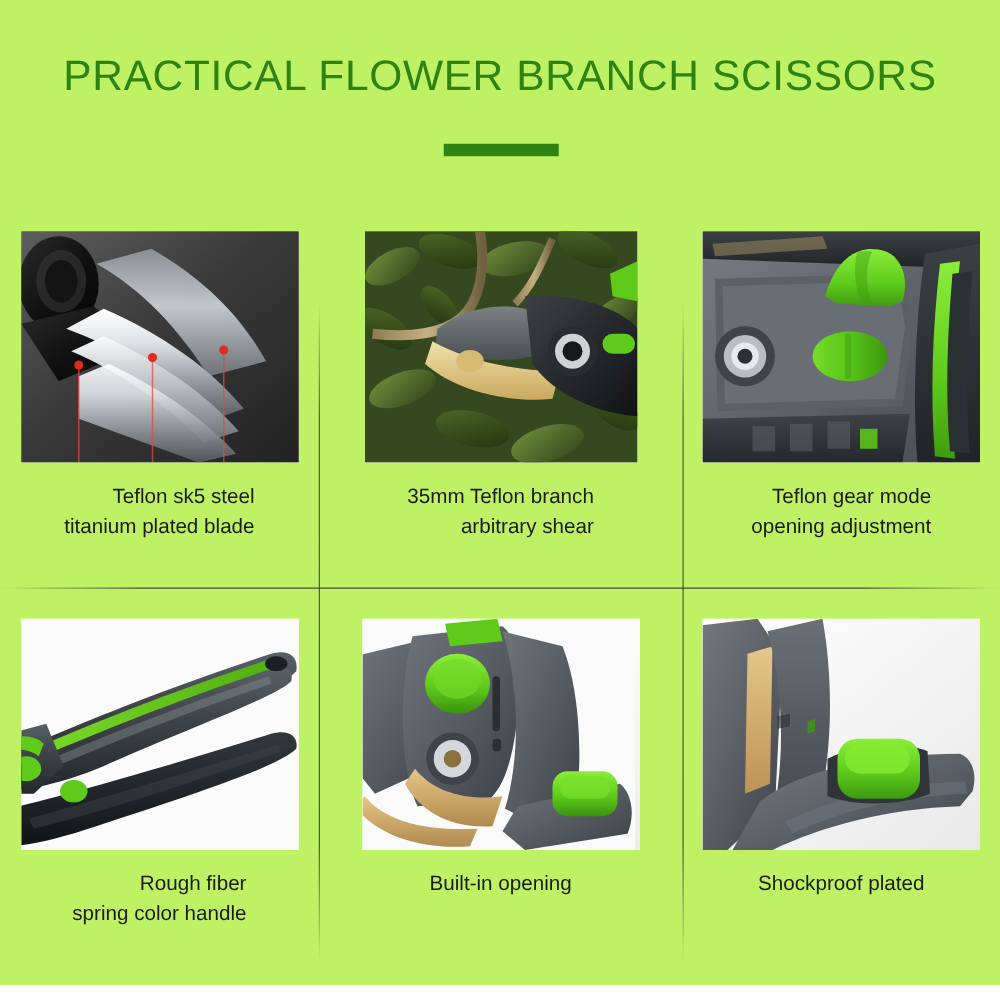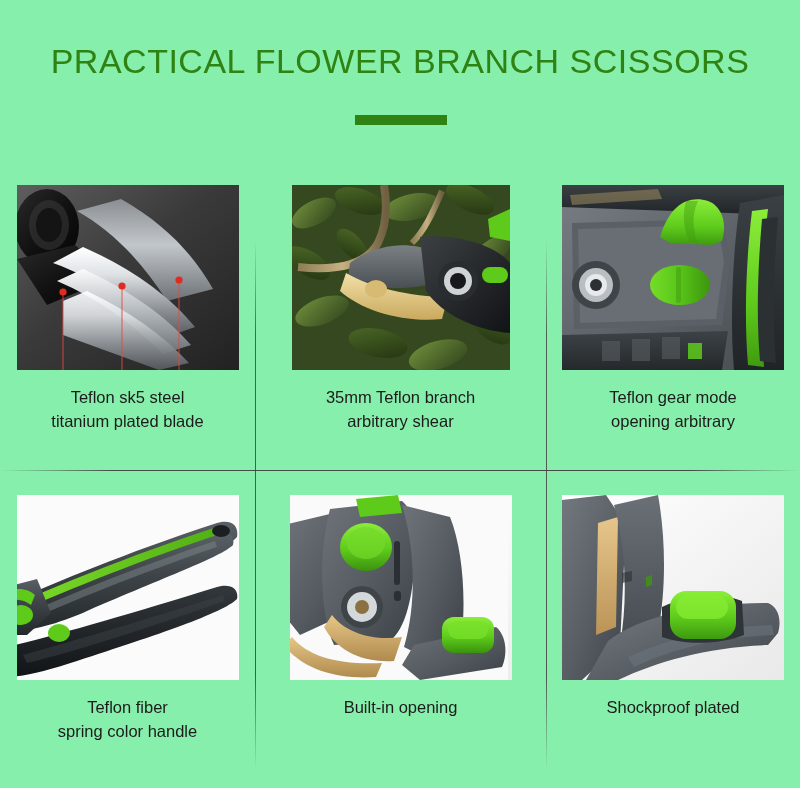--- a/index.html
+++ b/index.html
@@ -10,21 +10,21 @@
     width: 800px;
     height: 800px;
     background: #ffffff;
     font-family: "Liberation Sans", sans-serif;
     overflow: hidden;
   }
   .page {
     position: relative;
     width: 800px;
     height: 788px;
-    background: #86efac;
+    background: #bef264;
   }
 
   
   .header {
     position: absolute;
     top: 0; left: 0;
     width: 800px;
     height: 150px;
   }
   .page-title {
@@ -71,21 +71,21 @@
     position: relative;
     width: 222px;
     height: 185px;
     margin-top: 25px;
     overflow: hidden;
     background: #ffffff;
   }
   .cell-2 .thumb { width: 218px; }
   .caption {
     margin-top: 16px;
-    text-align: center;
+    text-align: right;
     font-size: 16.5px;
     line-height: 1.45;
     color: #1b1b1b;
     font-family: "Liberation Sans", sans-serif;
   }
 
   
   .divider-v {
     position: absolute;
     width: 1px;
@@ -321,21 +321,21 @@
             <path d="M0 150 L166 146 L160 185 L0 185 Z" fill="url(#darkG)" opacity="0.92"></path>
             <rect x="40" y="156" width="18" height="20" fill="#585e63" opacity="0.6"></rect>
             <rect x="70" y="154" width="18" height="22" fill="#585e63" opacity="0.6"></rect>
             <rect x="100" y="152" width="18" height="22" fill="#585e63" opacity="0.6"></rect>
             <rect x="126" y="158" width="14" height="16" fill="#5ecb1b" opacity="0.85"></rect>
           </svg>
         </div>
       </div>
       <div class="caption">
         <div>Teflon gear mode</div>
-        <div>opening arbitrary</div>
+        <div>opening adjustment</div>
       </div>
     </div>
 
     <div class="cell cell-4">
       <div class="thumb">
         <div class="art art-white">
           <svg width="222" height="185" viewBox="0 0 222 185">
             <defs>
               <linearGradient id="handleG" x1="0" y1="0" x2="0" y2="1">
                 <stop offset="0%" stop-color="#5a6166"></stop>
@@ -366,21 +366,21 @@
             <path d="M-10 92 L20 84 L34 118 L10 140 L-10 140 Z" fill="url(#handleG)"></path>
             <ellipse cx="4" cy="120" rx="12" ry="10" fill="#5ecb1b"></ellipse>
             <ellipse cx="42" cy="138" rx="11" ry="9" fill="#5ecb1b"></ellipse>
             <path d="M-10 96 C2 92 12 94 18 100 L14 110 C6 104 -2 104 -10 106 Z" fill="#5ecb1b"></path>
 
             <ellipse cx="204" cy="36" rx="9" ry="6" fill="#1b1f22"></ellipse>
           </svg>
         </div>
       </div>
       <div class="caption">
-        <div>Teflon fiber</div>
+        <div>Rough fiber</div>
         <div>spring color handle</div>
       </div>
     </div>
 
     <div class="cell cell-5">
       <div class="thumb">
         <div class="art art-white">
           <svg width="218" height="185" viewBox="0 0 218 185">
             <defs>
               <linearGradient id="grayBodyG" x1="0" y1="0" x2="1" y2="1">

